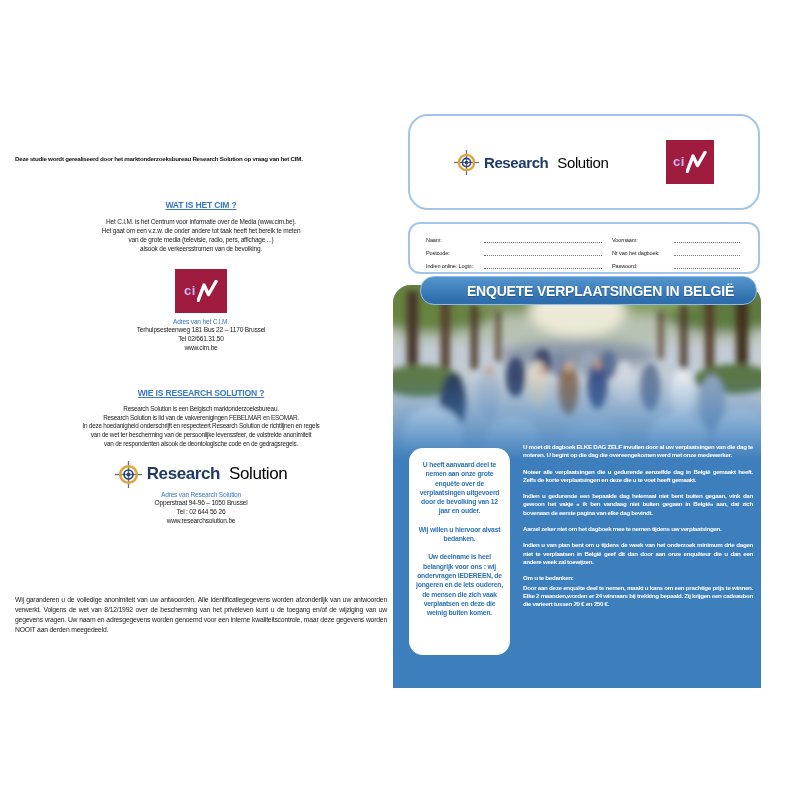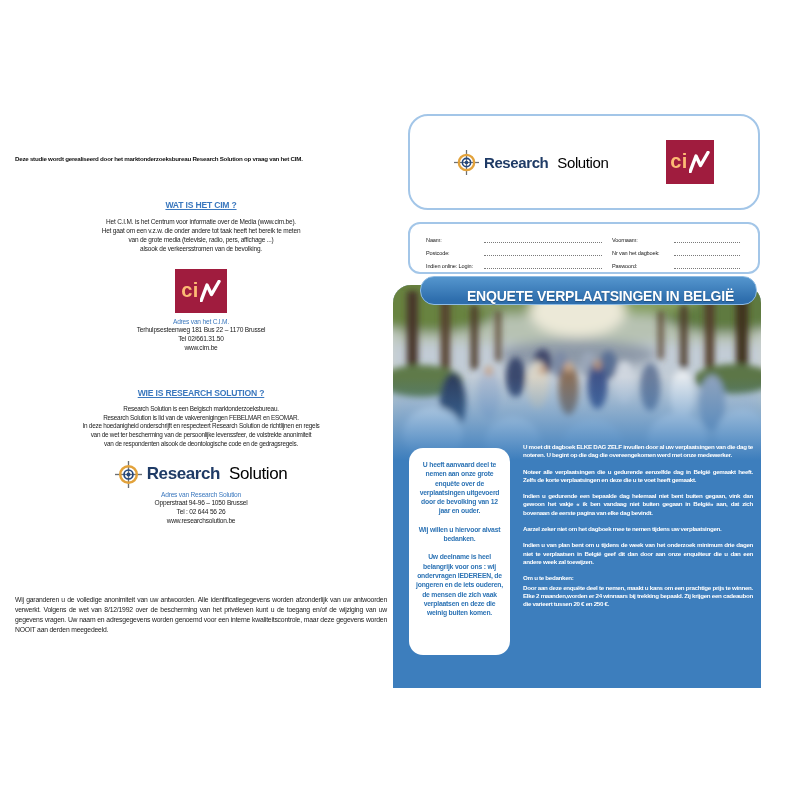--- a/index.html
+++ b/index.html
@@ -8,21 +8,21 @@
 
   
   .left-col{position:absolute;left:15px;top:155px;width:372px;}
   .intro{font-size:6.2px;font-weight:bold;letter-spacing:-0.25px;color:#111;}
   .sec-heading{margin-top:38px;text-align:center;font-size:8.6px;font-weight:bold;
                color:#3B78BE;text-decoration:underline;letter-spacing:-0.2px;}
   .c-body{margin-top:7px;text-align:center;font-size:6.5px;line-height:9px;
           letter-spacing:-0.2px;color:#222;}
   .cim-logo{width:52px;height:44px;background:#A01C3E;display:flex;align-items:center;
             justify-content:center;margin:16px auto 0 auto;}
-  .cim-logo .ci{color:#fdba74;font-weight:bold;font-size:20px;letter-spacing:0.5px;
+  .cim-logo .ci{color:#c4b5fd;font-weight:bold;font-size:13px;letter-spacing:0.5px;
                 line-height:1;transform:translateY(-1px);}
   .cim-logo svg{margin-left:1px;}
   .addr-label{margin-top:5px;text-align:center;font-size:6.6px;color:#3B78BE;letter-spacing:-0.2px;}
   .addr-line{text-align:center;font-size:6.6px;line-height:9px;letter-spacing:-0.2px;color:#222;}
   .rs-body{margin-top:7px;text-align:center;font-size:6.4px;line-height:8.7px;
            letter-spacing:-0.25px;color:#222;}
   .rs-logo{display:flex;align-items:center;justify-content:center;margin-top:12px;gap:5px;}
   .rs-logo .rs-research{font-size:17px;font-weight:bold;color:#1F3B66;letter-spacing:-0.4px;}
   .rs-logo .rs-solution{font-size:17px;color:#000000;letter-spacing:-0.4px;margin-left:4px;}
   .privacy{margin-top:70px;text-align:justify;font-size:6.8px;line-height:10px;
@@ -45,21 +45,21 @@
   .flabel{font-size:5.6px;letter-spacing:-0.15px;color:#222;white-space:nowrap;}
   .w1{width:58px;}
   .w2{width:62px;margin-left:10px;}
   .dots{border-bottom:1px dotted #7a7a7a;height:7px;}
   .dots-l{flex:1;}
   .dots-r{width:66px;}
 
   .banner{position:absolute;left:420px;top:276px;width:337px;height:29px;
           border-radius:14px;background:linear-gradient(180deg,#5596CE 0%,#2E6EAD 85%);
           border:1px solid #8FBCE4;box-sizing:border-box;
-          display:flex;align-items:flex-end;justify-content:center;z-index:5;padding-left:24px;}
+          display:flex;align-items:center;justify-content:center;z-index:5;padding-left:24px;}
   .banner span{color:#fff;font-weight:bold;font-size:14px;letter-spacing:-0.2px;
                text-shadow:0 1px 1px rgba(0,0,0,0.25);}
 
   .blue-panel{position:absolute;left:393px;top:285px;width:368px;height:403px;
               background:#3D7EBD;border-radius:18px 18px 0 0;}
   .photo{position:absolute;left:0;top:0;width:368px;height:175px;
          border-radius:18px 18px 0 0;overflow:hidden;}
   .photo svg{display:block;width:100%;height:100%;}
 
   .white-box{position:absolute;left:16px;top:163px;width:101px;height:207px;

